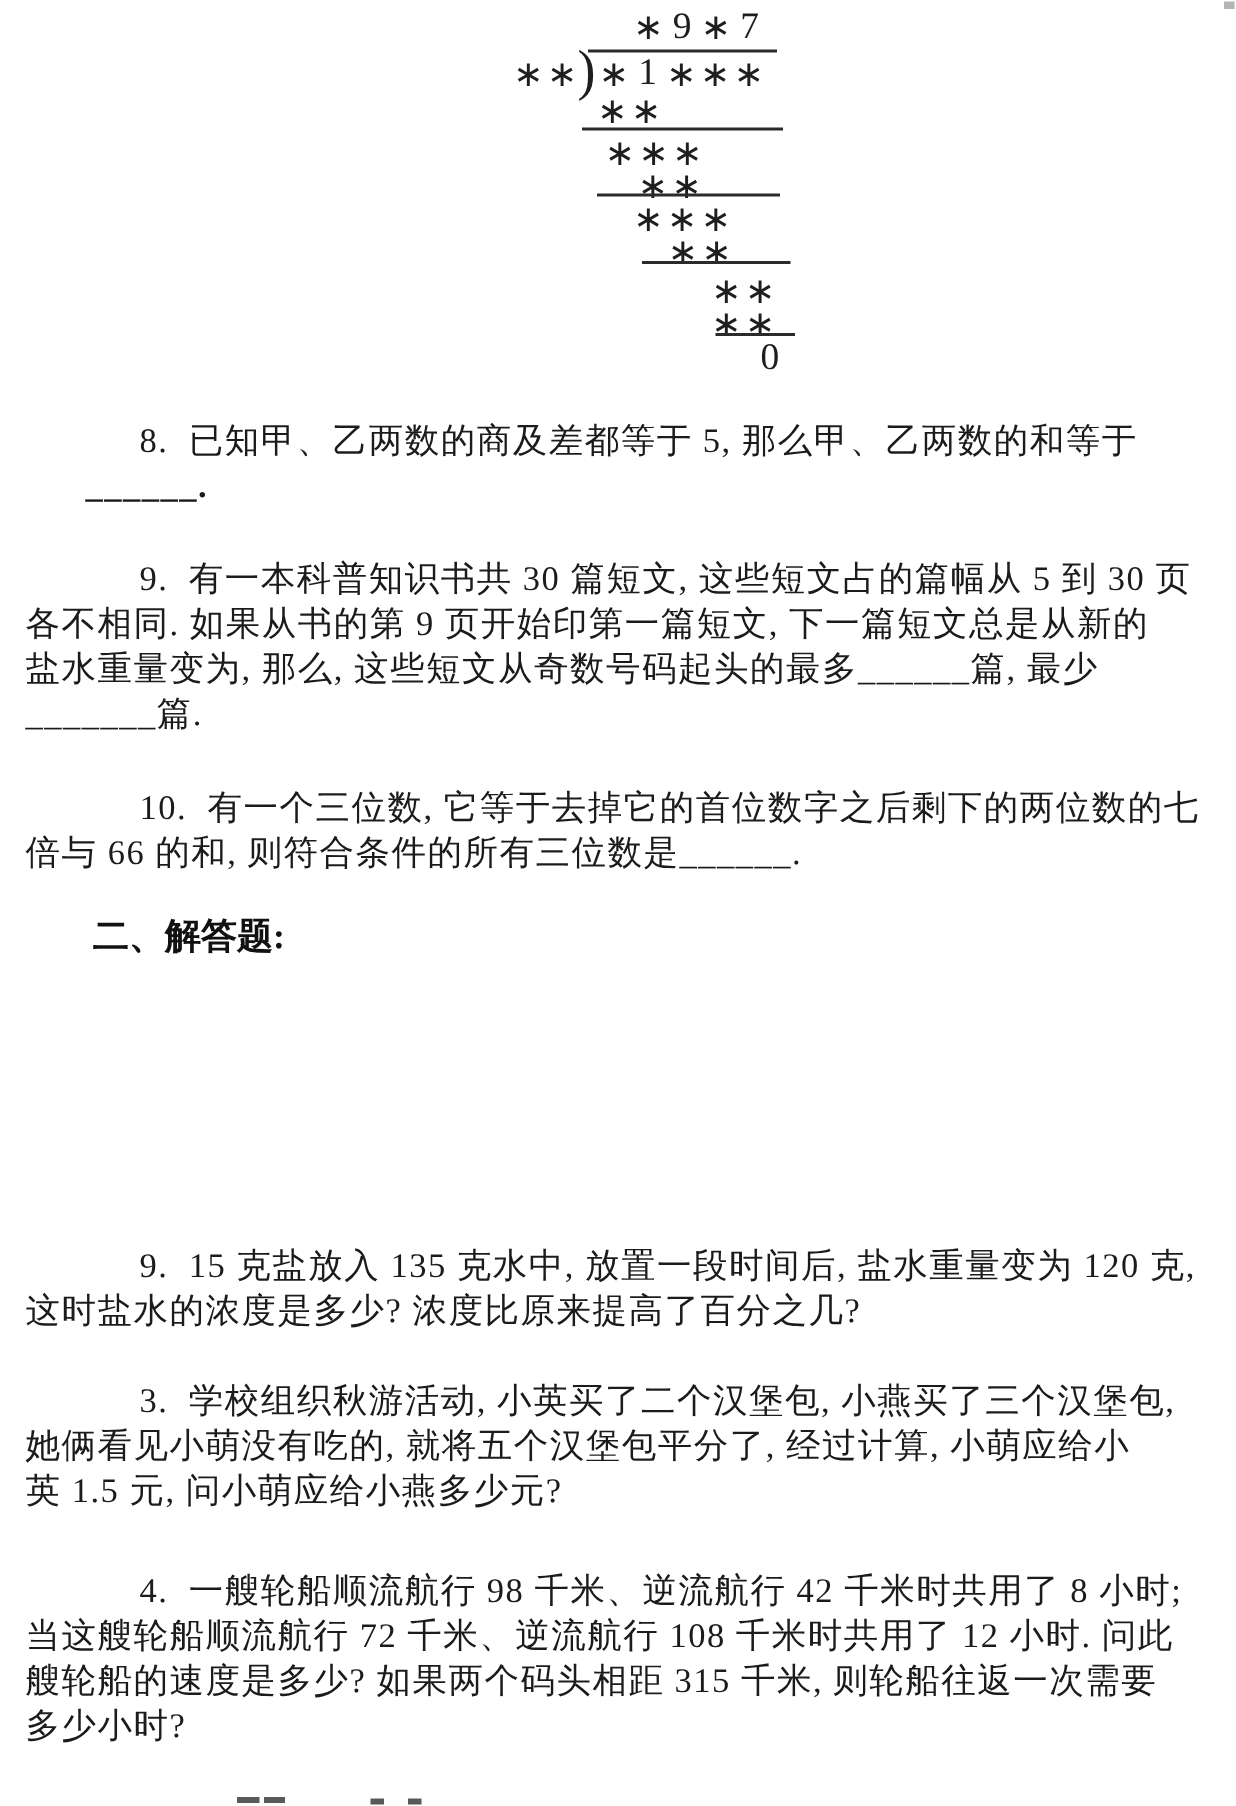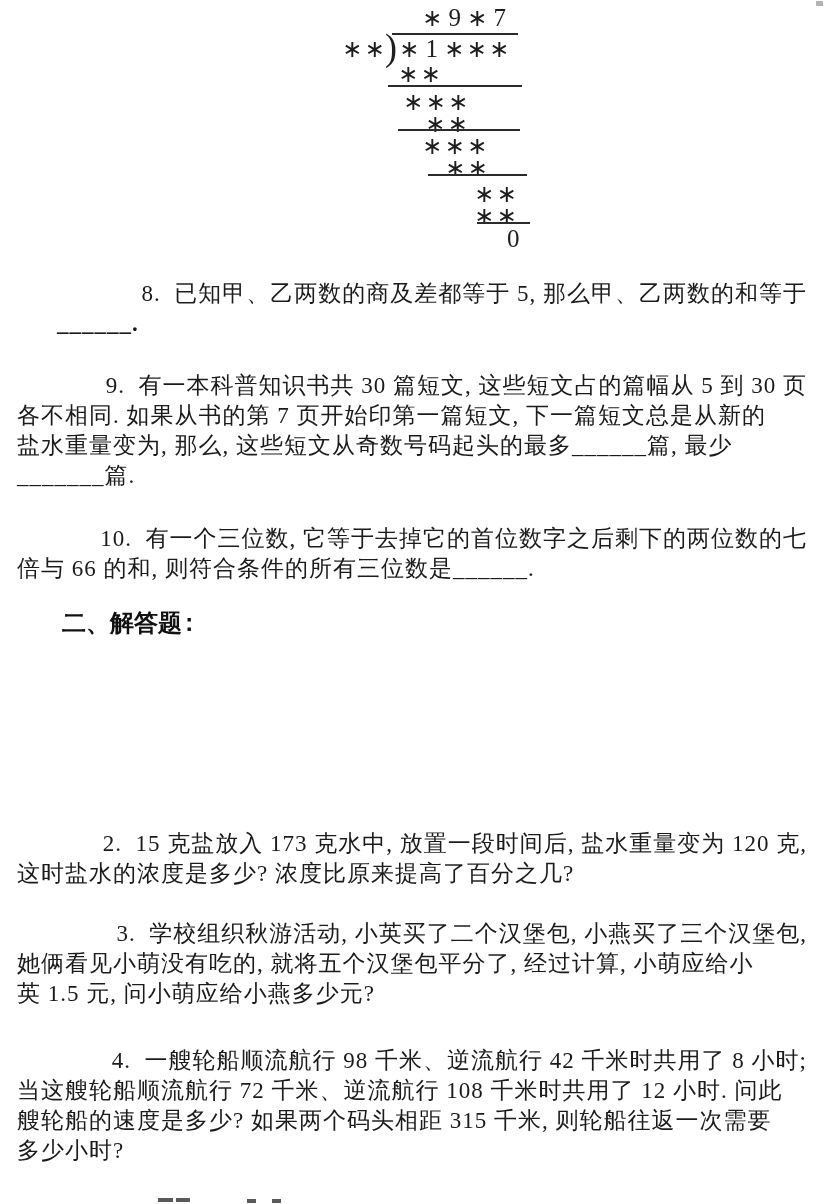--- a/index.html
+++ b/index.html
@@ -21,25 +21,25 @@
     position:absolute; left:385px; top:26px; font-size:36px; color:#1e1e1e;
     font-family:"Liberation Serif","DejaVu Serif",serif; transform:scaleY(1.05);
   }
   
   #textbody { position:absolute; left:17px; top:0; width:790px; height:1204px; }
   .para { position:absolute; left:0; width:100%; }
   .tline {
     white-space:pre; font-size:23px; line-height:30px; height:30px;
     letter-spacing:1px; color:#1b1b1b;
   }
-  .tline.first { padding-left:76px;text-align:right; }
+  .tline.first { padding-left:76px; }
   .tline.blank { padding-left:40px;font-weight:bold; }
   .section-header {
     position:absolute; left:45px; white-space:pre;
-    font-family:Liberation Mono, monospace;
+    font-family:Liberation Serif, serif;
     font-weight:bold; font-size:24px; line-height:32px; color:#111;
   }
   
   .corner-mark { position:absolute; right:1px; top:1px; width:7px; height:5px; background:#b4b4b4; }
   .frag { position:absolute; background:#5a5a5a; height:4px; }
 </style>
 </head>
 <body>
 
 <div id="division-diagram">
@@ -101,33 +101,33 @@
     <div class="dline" style="left: 477px; top: 222px; width: 53px;"></div>
   </div>
 
 <div id="textbody">
   <div class="para" style="top:279px">
       <div class="tline first">8.  已知甲、乙两数的商及差都等于 5, 那么甲、乙两数的和等于</div>
       <div class="tline blank">______.</div>
     </div>
   <div class="para" style="top:371px">
       <div class="tline first">9.  有一本科普知识书共 30 篇短文, 这些短文占的篇幅从 5 到 30 页</div>
-      <div class="tline">各不相同. 如果从书的第 7 页开始印第一篇短文, 下一篇短文总是从新的</div>
+      <div class="tline">各不相同. 如果从书的第 9 页开始印第一篇短文, 下一篇短文总是从新的</div>
       <div class="tline">盐水重量变为, 那么, 这些短文从奇数号码起头的最多______篇, 最少</div>
       <div class="tline">_______篇.</div>
     </div>
   <div class="para" style="top:524px">
       <div class="tline first">10.  有一个三位数, 它等于去掉它的首位数字之后剩下的两位数的七</div>
       <div class="tline">倍与 66 的和, 则符合条件的所有三位数是______.</div>
     </div>
 
   <div class="section-header" style="top:609px">二、解答题:</div>
 
   <div class="para" style="top:829px">
-      <div class="tline first">2.  15 克盐放入 173 克水中, 放置一段时间后, 盐水重量变为 120 克,</div>
+      <div class="tline first">9.  15 克盐放入 135 克水中, 放置一段时间后, 盐水重量变为 120 克,</div>
       <div class="tline">这时盐水的浓度是多少? 浓度比原来提高了百分之几?</div>
     </div>
   <div class="para" style="top:919px">
       <div class="tline first">3.  学校组织秋游活动, 小英买了二个汉堡包, 小燕买了三个汉堡包,</div>
       <div class="tline">她俩看见小萌没有吃的, 就将五个汉堡包平分了, 经过计算, 小萌应给小</div>
       <div class="tline">英 1.5 元, 问小萌应给小燕多少元?</div>
     </div>
   <div class="para" style="top:1046px">
       <div class="tline first">4.  一艘轮船顺流航行 98 千米、逆流航行 42 千米时共用了 8 小时;</div>
       <div class="tline">当这艘轮船顺流航行 72 千米、逆流航行 108 千米时共用了 12 小时. 问此</div>

